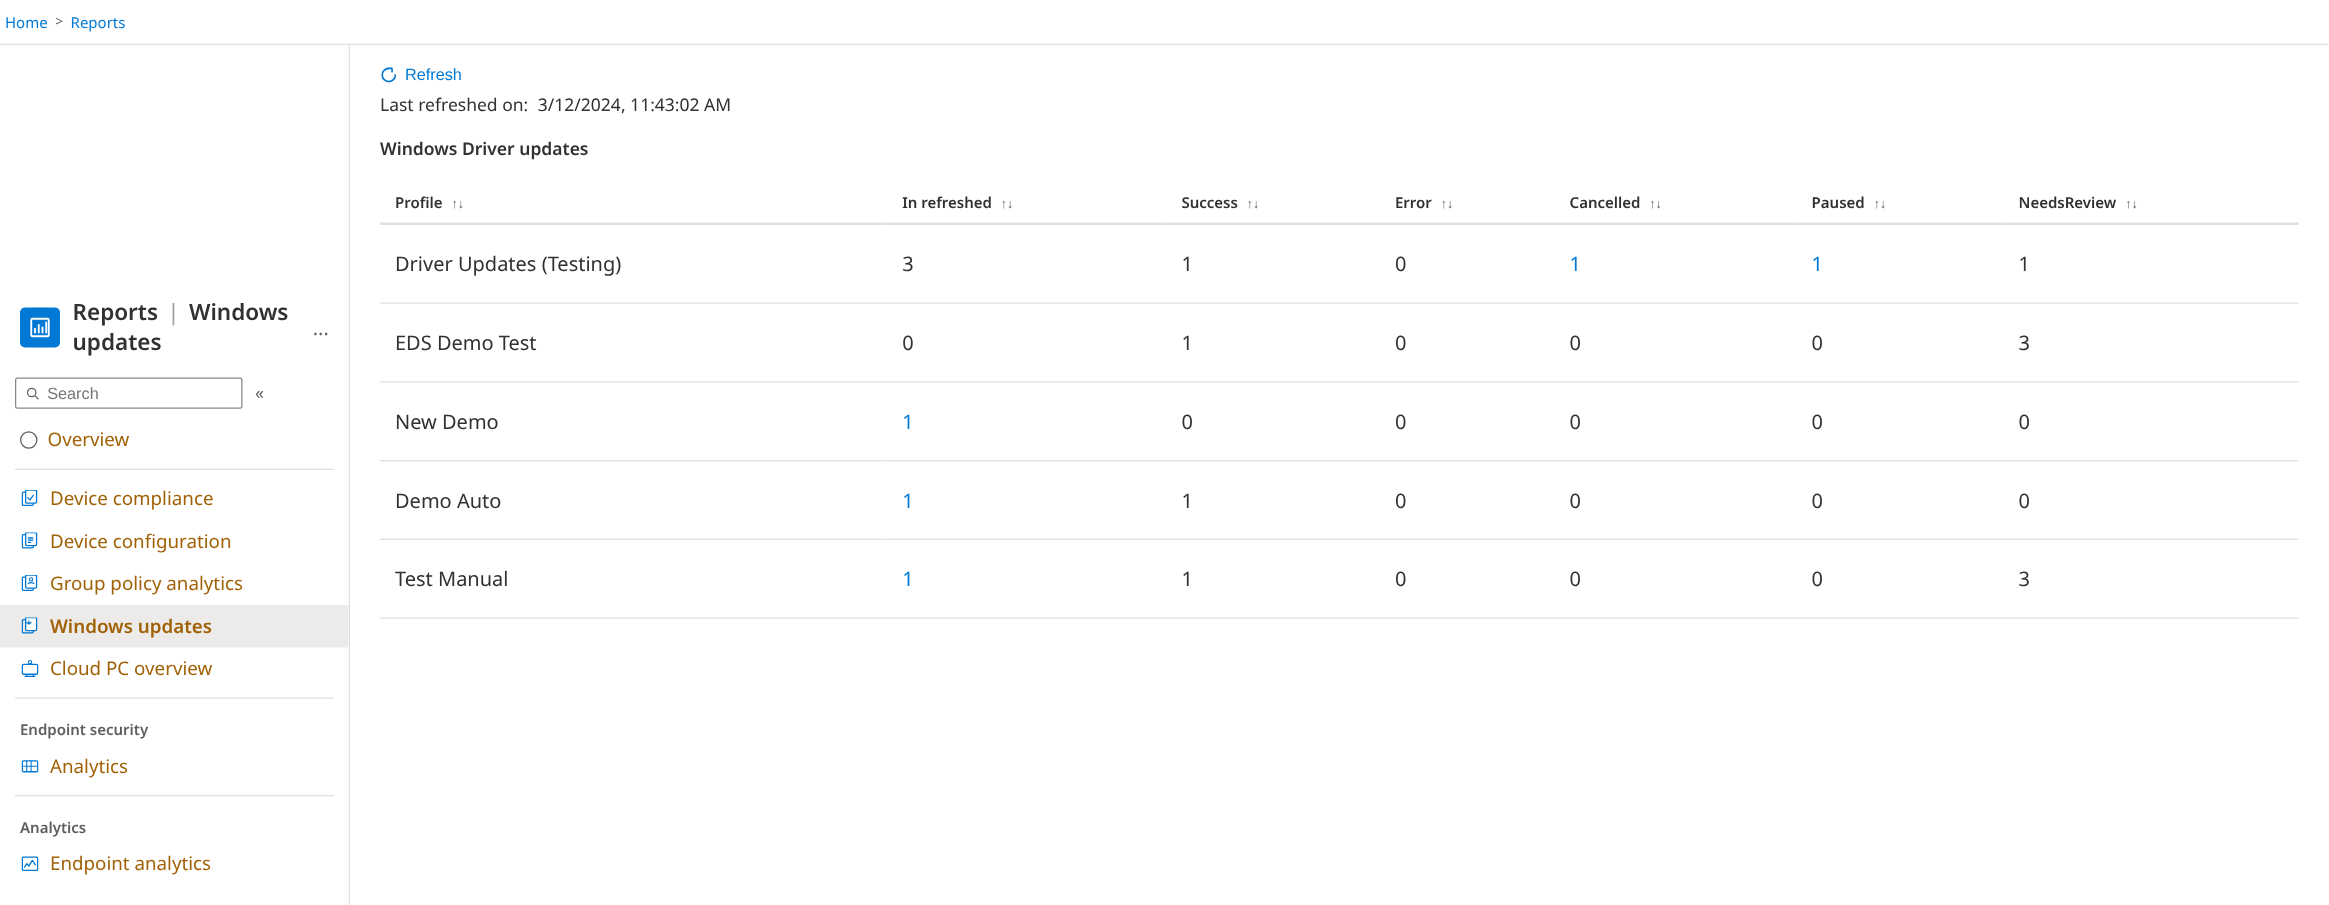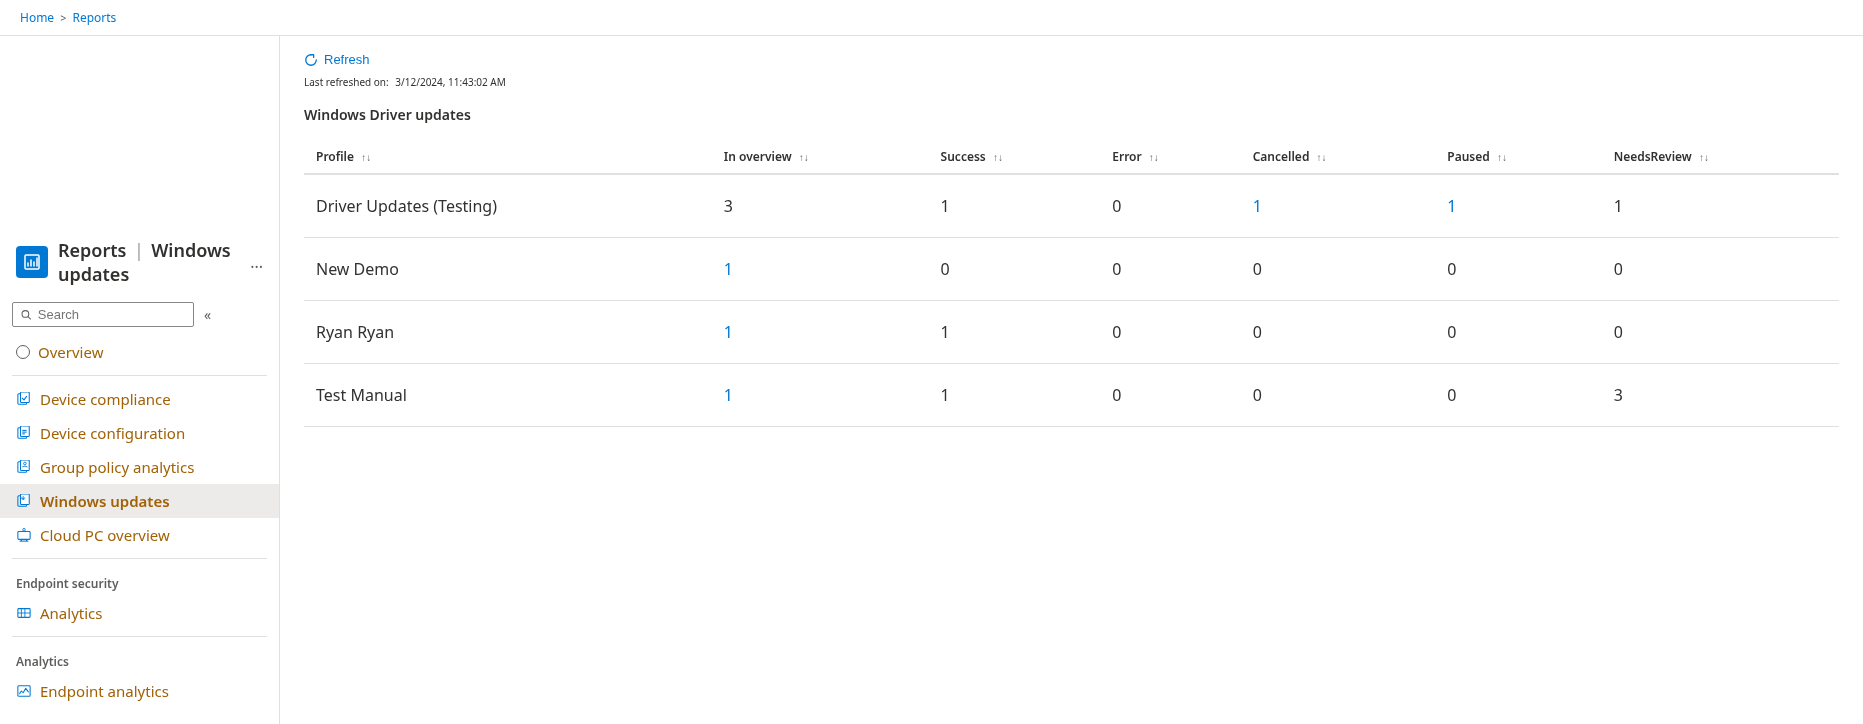--- a/index.html
+++ b/index.html
@@ -1,18 +1,18 @@
 <!DOCTYPE html>
 <html><head>
   <meta charset="utf-8">
   <style>
     * { box-sizing: border-box; margin: 0; padding: 0; }
     body { font-family: 'Segoe UI', system-ui, sans-serif; font-size: 13px; color: #333; background: #fff; display: flex; flex-direction: column; height: 100vh; overflow: hidden; }
 
-    .top-bar { display: flex; align-items: center; padding: 4px 20px; border-bottom: 1px solid #e0e0e0; height: 36px; }
+    .top-bar { display: flex; align-items: center; padding: 4px 4px; border-bottom: 1px solid #e0e0e0; height: 36px; }
     .breadcrumb { display: flex; align-items: center; gap: 6px; font-size: 12px; color: #0078d4; }
     .breadcrumb span { color: #605e5c; font-size: 11px; }
 
     .main-layout { display: flex; flex: 1; overflow: hidden; }
 
     
     .sidebar { width: 280px; min-width: 280px; border-right: 1px solid #e0e0e0; display: flex; flex-direction: column; overflow-y: auto; padding-bottom: 16px; justify-content: flex-end; }
     
     .page-header { display: flex; align-items: center; padding: 12px 16px 8px; gap: 10px; }
     .page-header-icon { width: 32px; height: 32px; background: #0078d4; border-radius: 4px; display: flex; align-items: center; justify-content: center; flex-shrink: 0; }
@@ -30,21 +30,21 @@
     .section-divider { height: 1px; background: #e0e0e0; margin: 6px 12px; }
     .section-label { font-size: 12px; font-weight: 600; color: #605e5c; padding: 10px 16px 4px; text-transform: none; }
 
     
     .content { flex: 1; overflow-y: auto; padding: 0; }
     .content-inner { padding: 16px 24px; }
 
     .refresh-row { display: flex; align-items: center; gap: 6px; margin-bottom: 8px; }
     .refresh-btn { display: flex; align-items: center; gap: 6px; color: #0078d4; cursor: pointer; font-size: 13px; background: none; border: none; padding: 0; }
 
-    .last-refreshed { font-size: 10px; font-weight: 600; color: #323130; margin-bottom: 16px; }
+    .last-refreshed { font-size: 14px; font-weight: 600; color: #323130; margin-bottom: 16px; }
     .last-refreshed span { font-weight: 400; }
 
     .section-title { font-size: 14px; font-weight: 600; color: #323130; margin-bottom: 16px; }
 
     
     .data-table { width: 100%; border-collapse: collapse; }
     .data-table th { font-size: 12px; font-weight: 600; color: #323130; padding: 8px 12px; text-align: left; border-bottom: 2px solid #e0e0e0; white-space: nowrap; }
     .data-table th .sort-icon { font-size: 10px; color: #605e5c; margin-left: 4px; }
     .data-table td { padding: 20px 12px; border-bottom: 1px solid #e0e0e0; font-size: 16px; color: #323130; }
 
@@ -211,21 +211,21 @@
       <div class="section-title">Windows Driver updates</div>
 
       <table class="data-table">
         <thead>
           <tr>
             <th>
               <span>Profile</span>
               <span class="sort-icon">↑↓</span>
             </th>
             <th>
-              <span>In overview</span>
+              <span>In refreshed</span>
               <span class="sort-icon">↑↓</span>
             </th>
             <th>
               <span>Success</span>
               <span class="sort-icon">↑↓</span>
             </th>
             <th>
               <span>Error</span>
               <span class="sort-icon">↑↓</span>
             </th>
@@ -247,30 +247,39 @@
         <tr>
               <td>Driver Updates (Testing)</td>
               <td>3</td>
               <td>1</td>
               <td>0</td>
               <td style="color: rgb(0, 120, 212); cursor: pointer;">1</td>
               <td style="color: rgb(0, 120, 212); cursor: pointer;">1</td>
               <td>1</td>
             </tr>
             <tr>
+              <td>EDS Demo Test</td>
+              <td>0</td>
+              <td>1</td>
+              <td>0</td>
+              <td>0</td>
+              <td>0</td>
+              <td>3</td>
+            </tr>
+            <tr>
               <td>New Demo</td>
               <td style="color: rgb(0, 120, 212); cursor: pointer;">1</td>
               <td>0</td>
               <td>0</td>
               <td>0</td>
               <td>0</td>
               <td>0</td>
             </tr>
             <tr>
-              <td>Ryan Ryan</td>
+              <td>Demo Auto</td>
               <td style="color: rgb(0, 120, 212); cursor: pointer;">1</td>
               <td>1</td>
               <td>0</td>
               <td>0</td>
               <td>0</td>
               <td>0</td>
             </tr>
             <tr>
               <td>Test Manual</td>
               <td style="color: rgb(0, 120, 212); cursor: pointer;">1</td>

